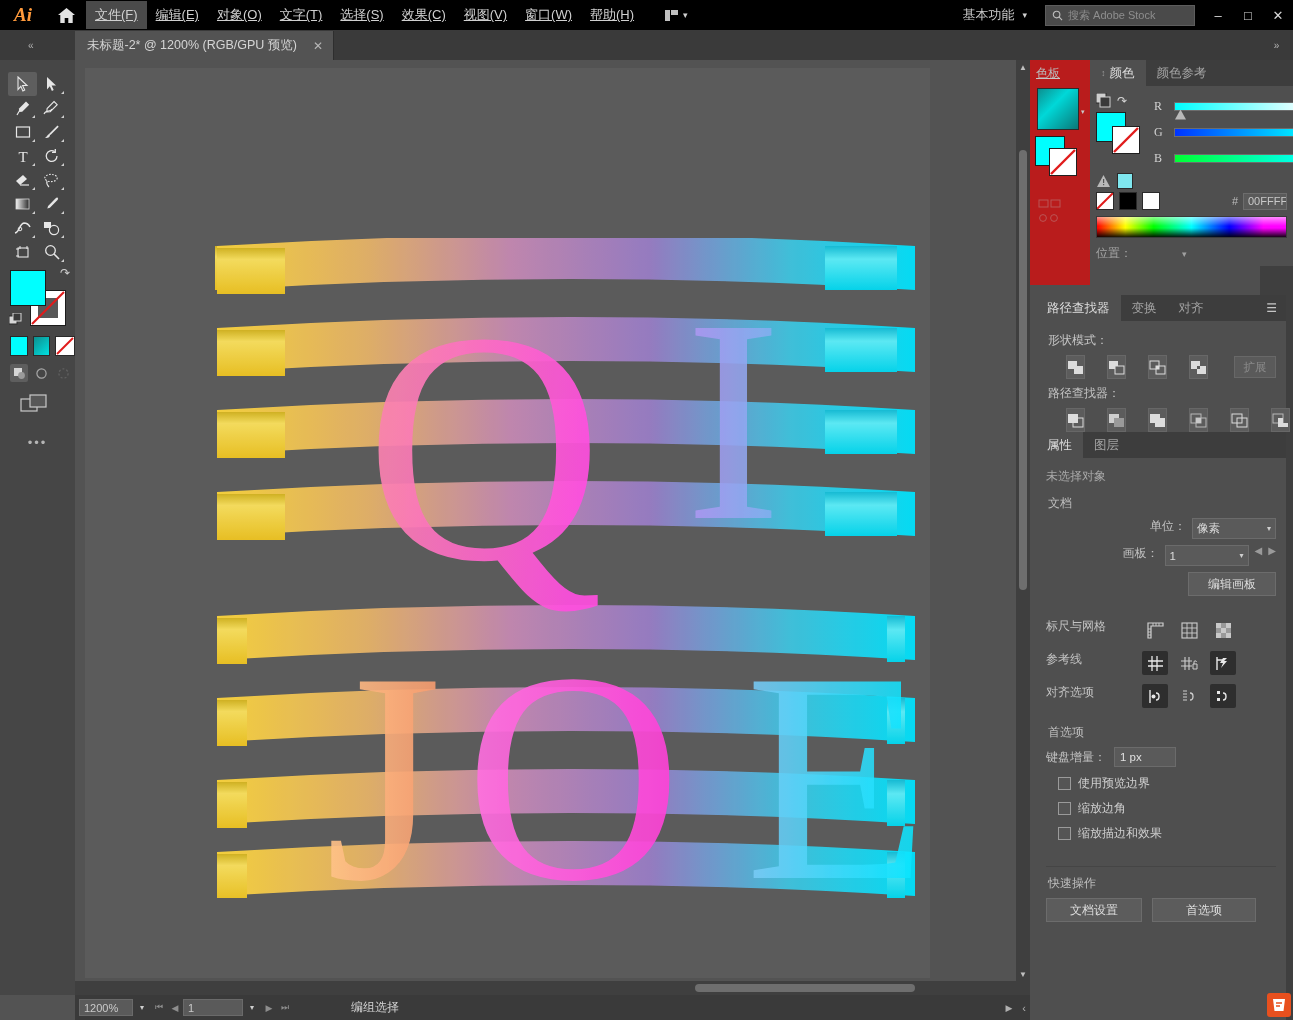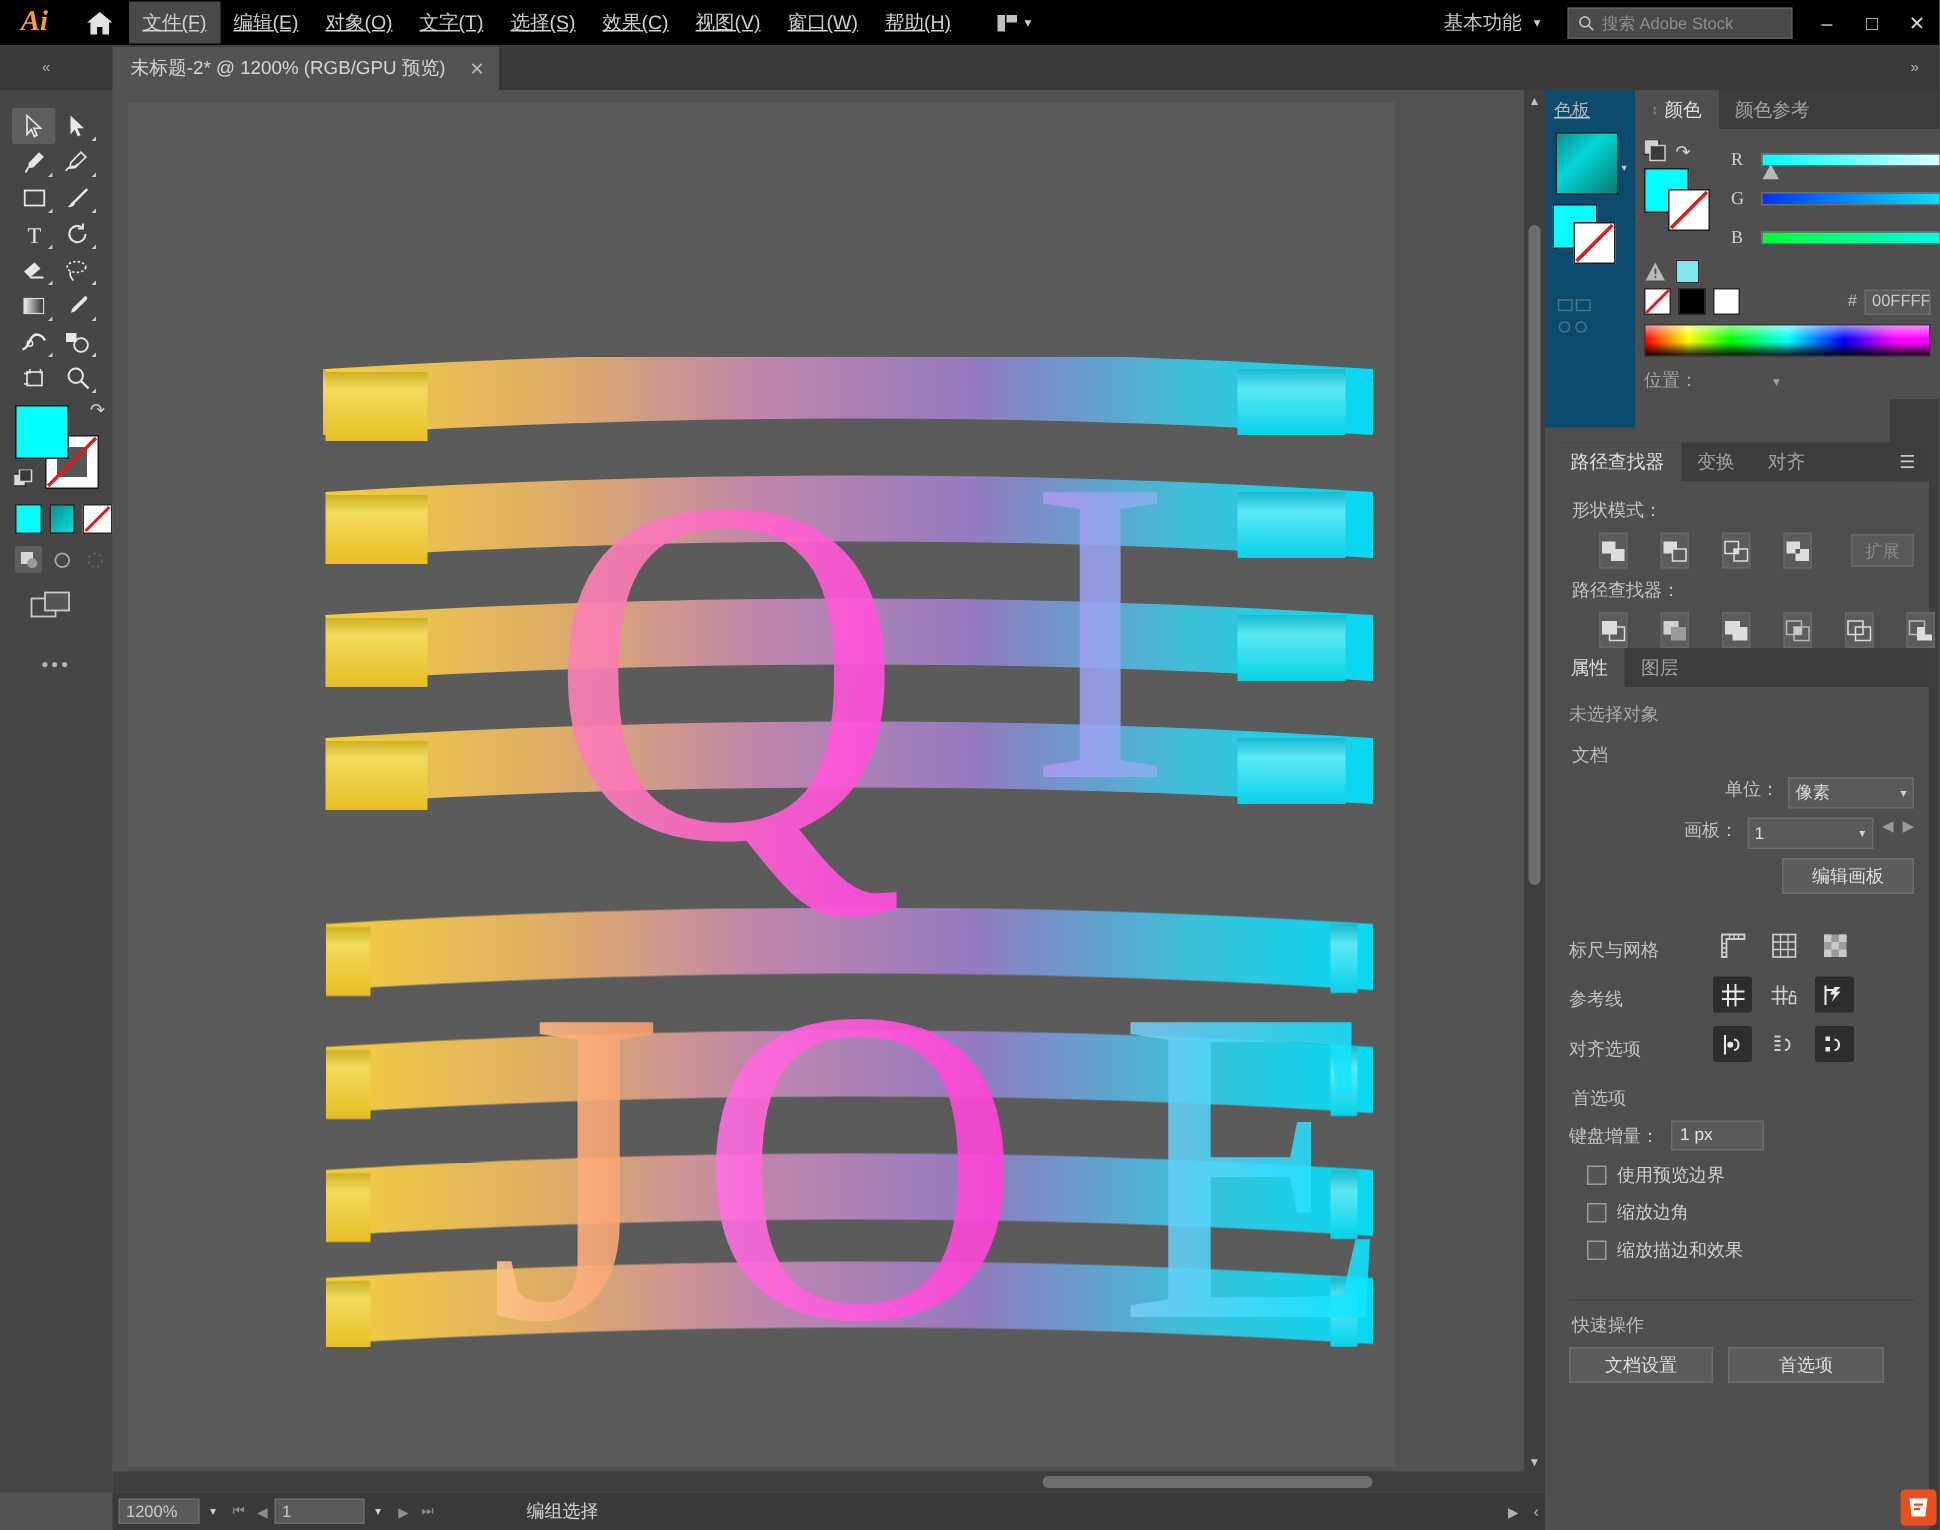--- a/index.html
+++ b/index.html
@@ -143,21 +143,21 @@
   .panel-tabs{ display:flex; height:26px; background:#3d3d3d; align-items:stretch; }
   .ptab{
     display:flex; align-items:center; padding:0 11px; font-size:12.5px; color:#a3a3a3;
   }
   .ptab.active{ background:#4f4f4f; color:#dfdfdf; }
   .ptab .grip{ margin-right:4px; color:#9a9a9a; font-size:9px;}
   .panel-menu{ margin-left:auto; display:flex; align-items:center; padding:0 9px; color:#c5c5c5; font-size:12px;}
   .panel-body{ background:#4f4f4f; padding:6px 8px 8px 8px; }
   
   .swatch-panel{
-    position:absolute; left:0; top:0; width:60px; height:225px; background:#0c4a6e;text-decoration:underline;
+    position:absolute; left:0; top:0; width:60px; height:225px; background:#b91c1c;text-decoration:underline;
   }
   .sw-title{ font-size:12px; color:#b9b9b9; padding:5px 0 4px 6px;}
   .sw-grad{ width:42px; height:42px; margin:2px 0 0 7px; background:linear-gradient(135deg,#0c8f8f,#00d8d8 40%,#0a7878); border:1px solid #2b2b2b;}
   .sw-arrow{ position:absolute; left:51px; top:48px; font-size:7px; color:#c9c9c9;}
   .sw-fs{ position:relative; width:46px; height:40px; margin:6px 0 0 5px;}
   .sw-icons{ padding:22px 0 0 8px; opacity:.35; }
   
   .ramp-row{ display:flex; align-items:center; gap:8px; height:26px; }
   .ramp-label{ width:12px; font-size:12px; color:#d2d2d2; font-family:"Liberation Serif", serif;}
   .ramp{ position:relative; width:138px; height:9px; border:1px solid #6d6d6d;}
@@ -189,21 +189,21 @@
     display:flex; align-items:center; padding:0 4px; font-size:11.5px; color:#dcdcdc;
   }
   .select .cv{ margin-left:auto; font-size:8px; color:#cfcfcf;}
   .btn{
     height:24px; background:#5c5c5c; border:1px solid #6c6c6c; color:#dedede;
     font-size:12px; display:flex; align-items:center; justify-content:center;
   }
   .icon-row{ display:flex; gap:8px; }
   .ibtn{ width:26px; height:24px; display:flex; align-items:center; justify-content:center; }
   .ibtn.on{ background:#2e2e2e; border-radius:2px;}
-  .prop-line{ display:flex; align-items:flex-end; margin:9px 0; }
+  .prop-line{ display:flex; align-items:flex-start; margin:9px 0; }
   .prop-line .lbl{ width:96px; font-size:12px; color:#c2c2c2;}
   .cbrow{ display:flex; align-items:center; gap:7px; margin:8px 0 8px 12px; font-size:12px; color:#cfcfcf;}
   .cb{ width:13px; height:13px; background:#555; border:1px solid #9a9a9a;}
   .divider{ height:1px; background:#454545; margin:10px 0 8px 0;}
   .qa-row{ display:flex; gap:10px; margin-top:6px;}
   .num-field{ width:62px; height:20px; background:#5a5a5a; border:1px solid #6b6b6b; font-size:11.5px; display:flex; align-items:center; padding-left:5px; color:#e0e0e0;}
   .badge{ position:absolute; right:2px; bottom:3px; width:24px; height:24px; background:#e8501e; border-radius:3px; display:flex; align-items:center; justify-content:center; color:#fff; font-weight:bold; font-size:14px;}
 </style>
 </head>
 <body>

